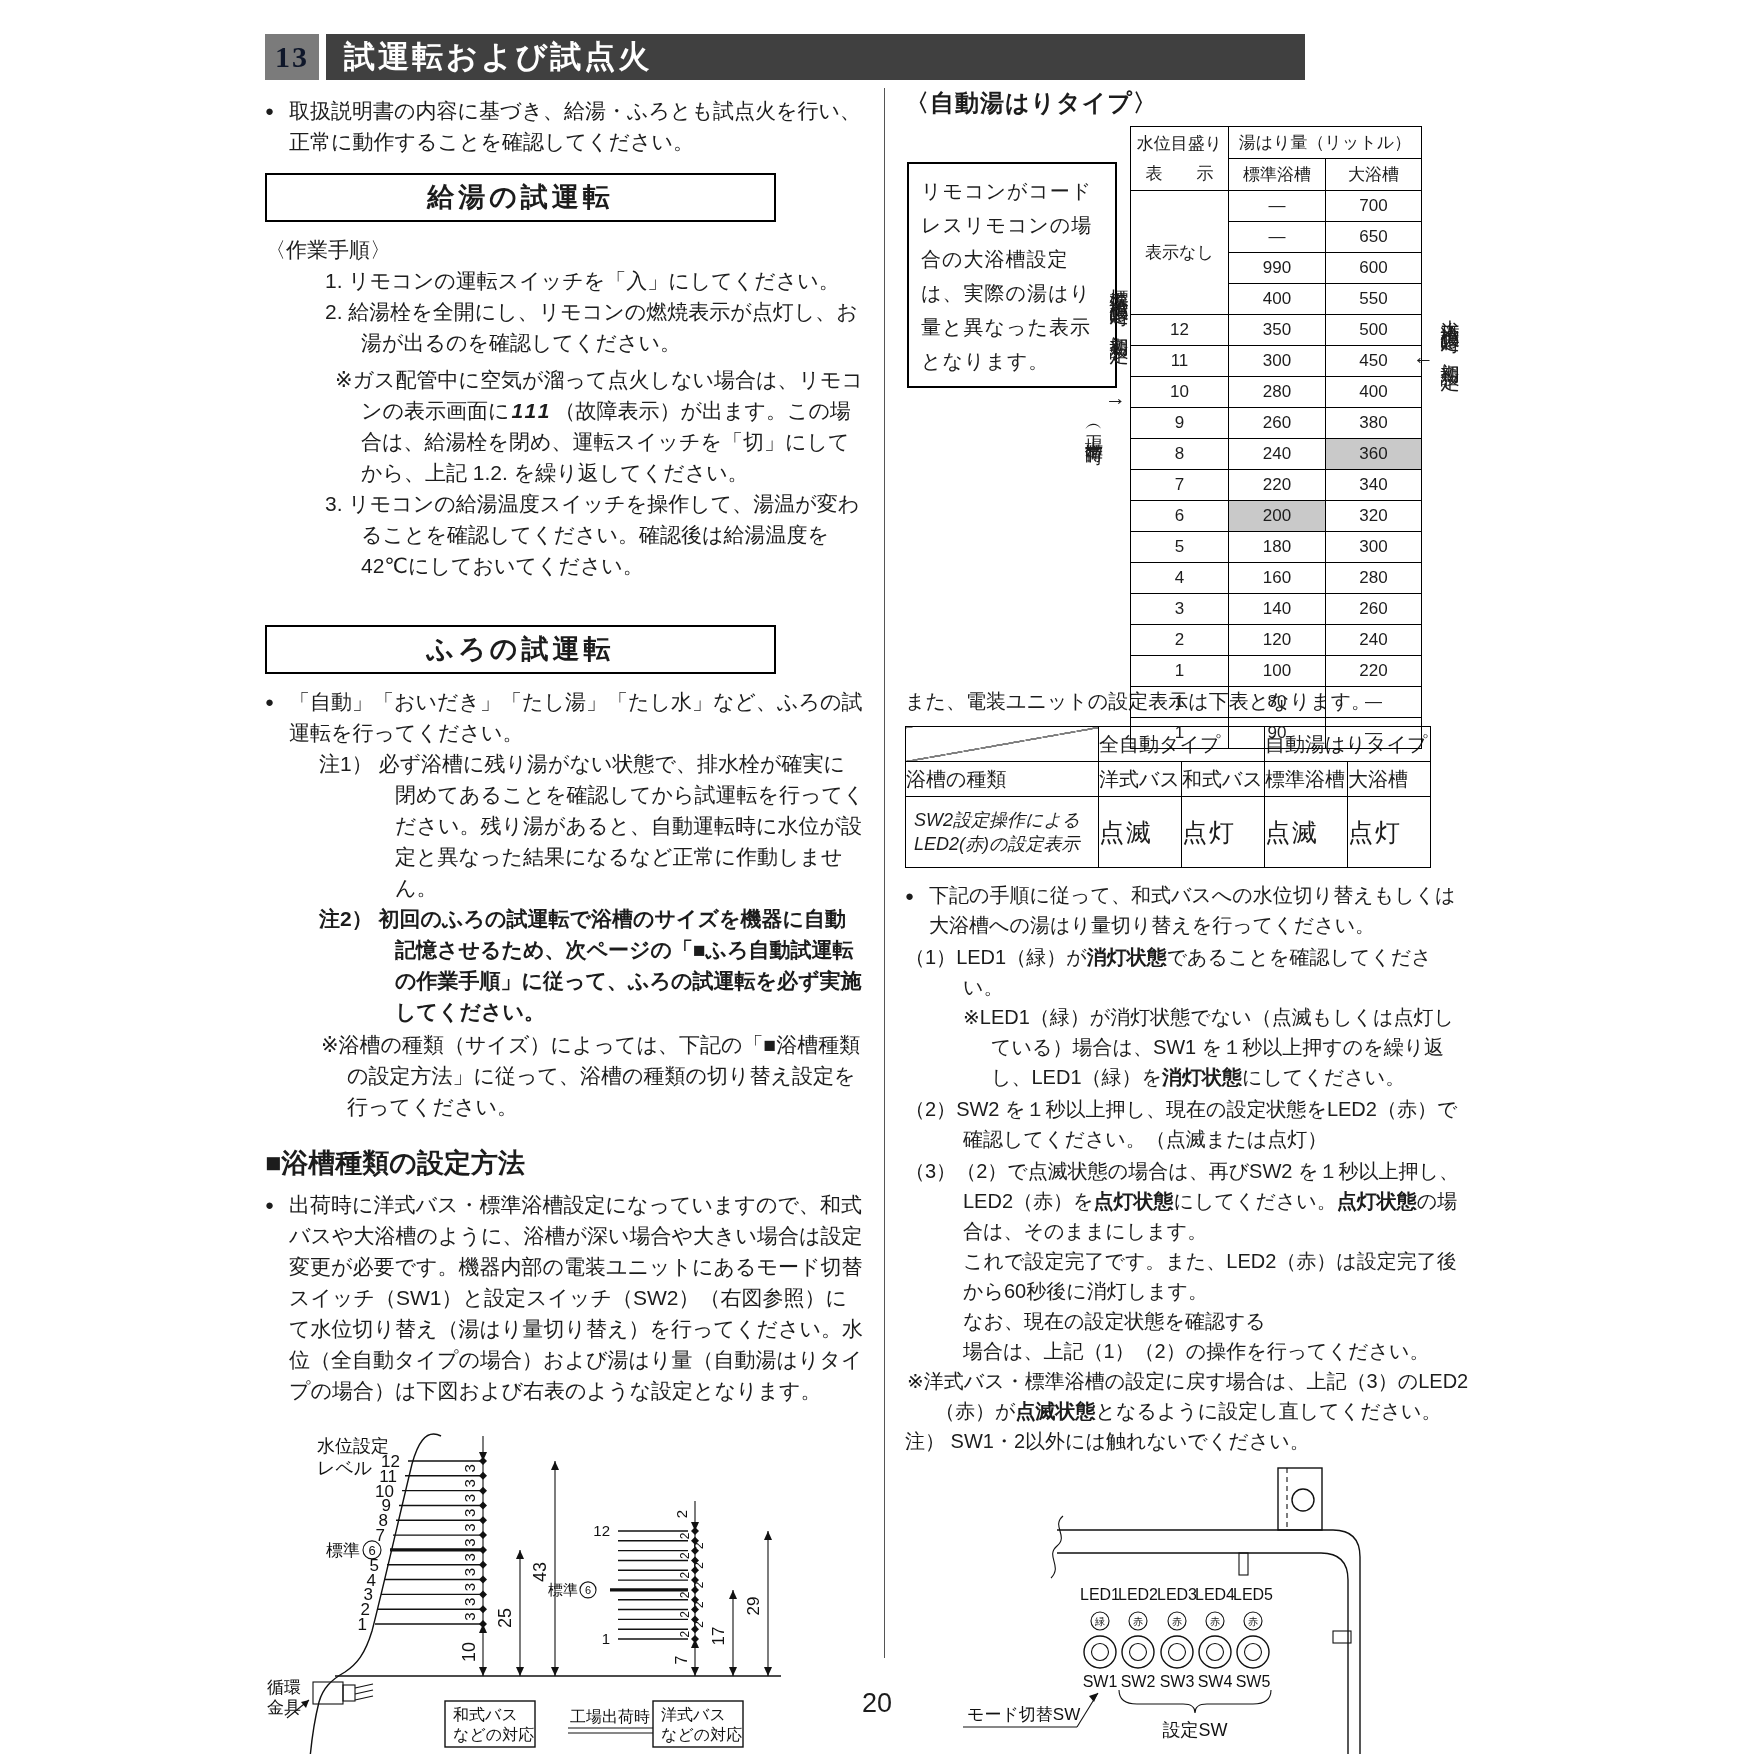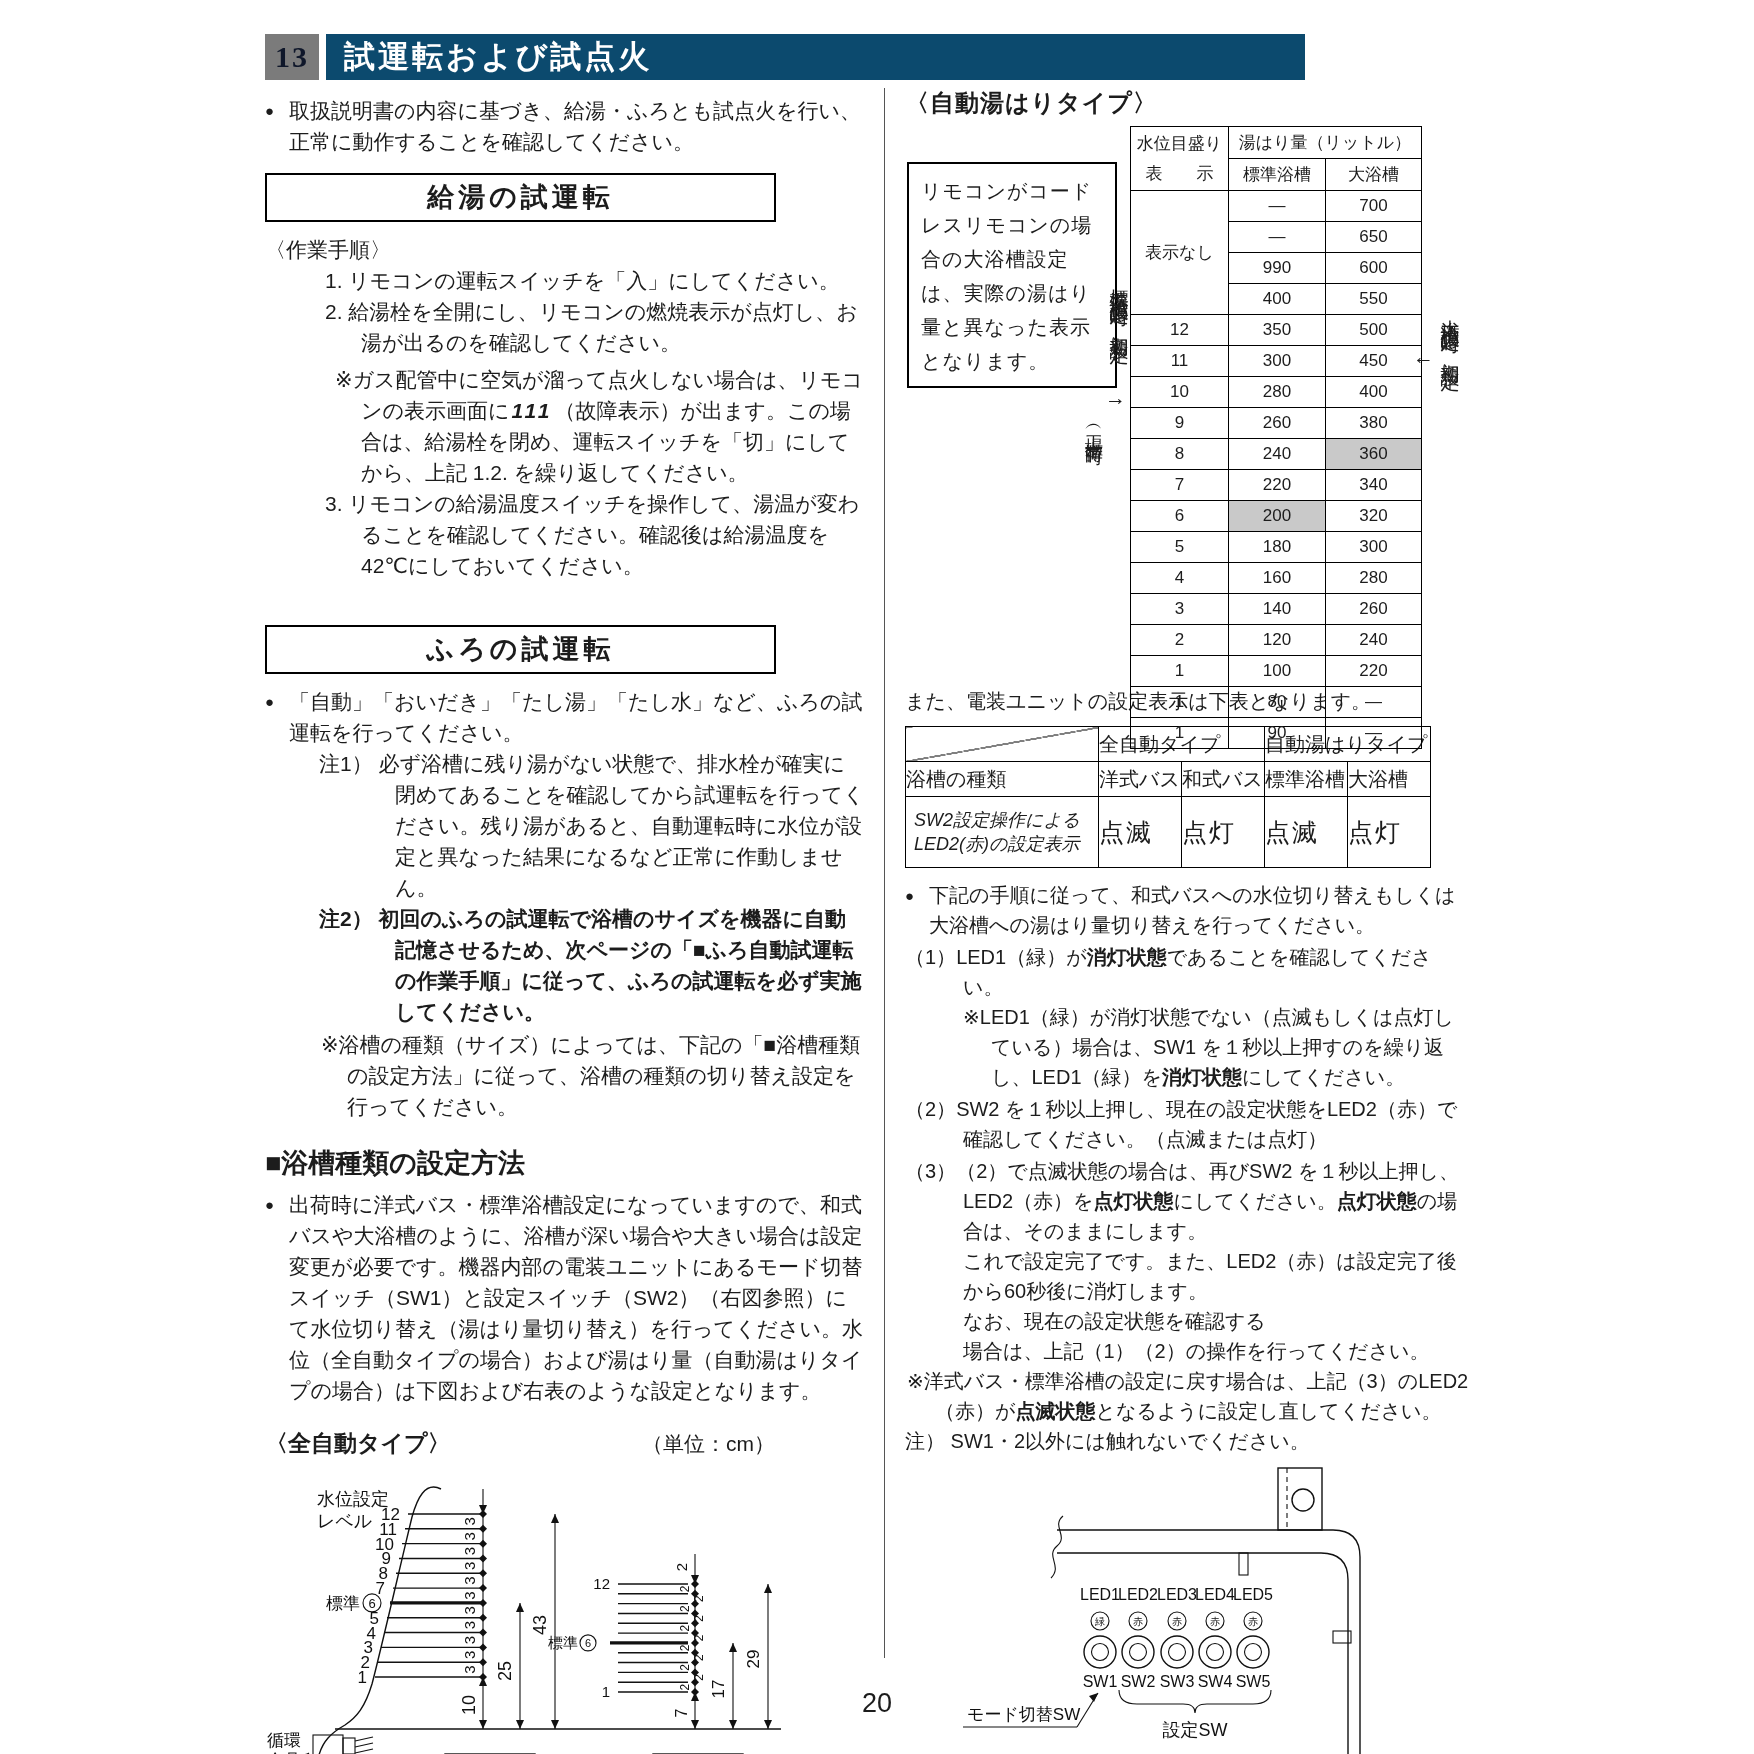--- a/index.html
+++ b/index.html
@@ -2,21 +2,21 @@
 <html><head>
 <meta charset="utf-8">
 <style>
   html,body{margin:0;padding:0;background:#fff;}
   .page{position:relative;width:1754px;height:1754px;background:#ffffff;
         font-family:"Liberation Sans","DejaVu Sans",sans-serif;color:#1c1c1c;overflow:hidden;}
   
   .hdr{position:absolute;left:265px;top:34px;width:1040px;height:46px;display:flex;}
   .hdr-num{width:54px;height:46px;background:#7b7b7b;color:#0f172a;font-size:30px;font-weight:bold;
            display:flex;align-items:center;justify-content:center;letter-spacing:2px;font-family:Liberation Serif, serif;}
-  .hdr-bar{flex:1;margin-left:7px;height:46px;background:#0c4a6e;color:#fff;font-size:31px;font-weight:bold;
+  .hdr-bar{flex:1;margin-left:7px;height:46px;background:#404040;color:#fff;font-size:31px;font-weight:bold;
            display:flex;align-items:center;padding-left:18px;letter-spacing:3px;}
   
   .col-l{position:absolute;left:265px;top:95px;width:600px;font-size:21px;line-height:31px;}
   .col-r{position:absolute;left:905px;top:88px;width:565px;font-size:20px;line-height:30px;}
   .vdivider{position:absolute;left:884px;top:88px;height:1570px;border-left:1.5px solid #555;}
   .pagenum{position:absolute;left:0;top:1688px;width:1754px;text-align:center;font-size:27px;}
   
   .bullet{position:relative;padding-left:24px;}
   .bullet::before{content:"●";position:absolute;left:0;top:0;font-size:15px;line-height:31px;}
   .hang-step{padding-left:96px;text-indent:-36px;}
@@ -103,24 +103,20 @@
     <div class="hang-chu b">
       <span>注2）</span>&nbsp;<span>初回のふろの試運転で浴槽のサイズを機器に自動記憶させるため、次ページの「■ふろ自動試運転の作業手順」に従って、ふろの試運転を必ず実施してください。</span>
     </div>
     <div class="hang-kome" style="padding-left:82px;margin-top:2px;">
       <span>※</span><span>浴槽の種類（サイズ）によっては、下記の「■浴槽種類の設定方法」に従って、浴槽の種類の切り替え設定を行ってください。</span>
     </div>
 
     <div class="sec-head">■浴槽種類の設定方法</div>
     <div class="bullet">出荷時に洋式バス・標準浴槽設定になっていますので、和式バスや大浴槽のように、浴槽が深い場合や大きい場合は設定変更が必要です。機器内部の電装ユニットにあるモード切替スイッチ（SW1）と設定スイッチ（SW2）（右図参照）にて水位切り替え（湯はり量切り替え）を行ってください。水位（全自動タイプの場合）および湯はり量（自動湯はりタイプの場合）は下図および右表のような設定となります。</div>
 
-    <div class="dgm-caption">
-      <span>〈全自動タイプ〉</span>
-      <span class="unit">（単位：cm）</span>
-    </div>
 
     
     <svg id="autoSvg" width="600" height="445" viewBox="0 0 600 445">
       <defs></defs>
 
       <path class="ln" d="M176,30 C160,22 152,40 147,58 C138,95 115,195 107,225 C100,248 92,258 80,266 C66,274 58,282 54,296 C50,312 47,330 45,352 C43,378 42,398 30,410"></path>
       <path class="ln" d="M30,412 C55,420 90,423 133,423"></path>
 
       <line class="ln" x1="70" y1="270" x2="516" y2="270"></line>
 

